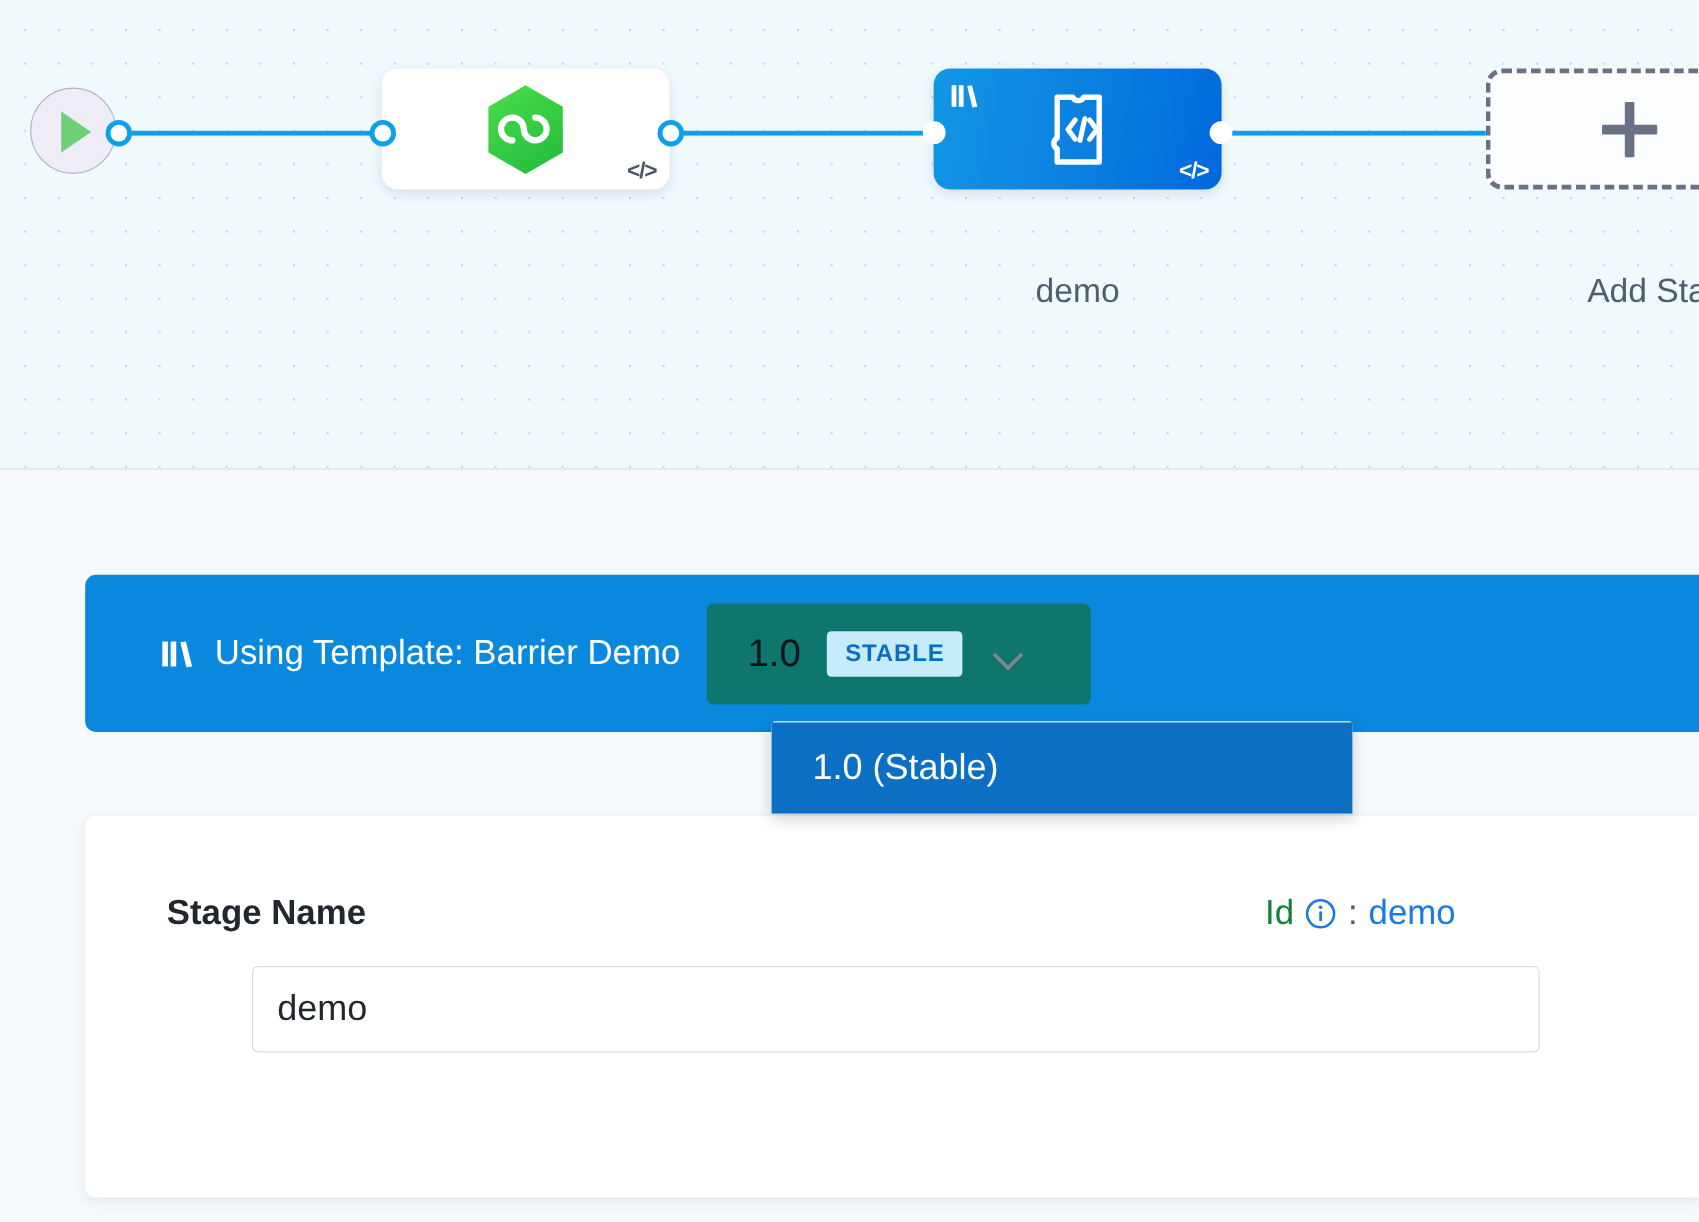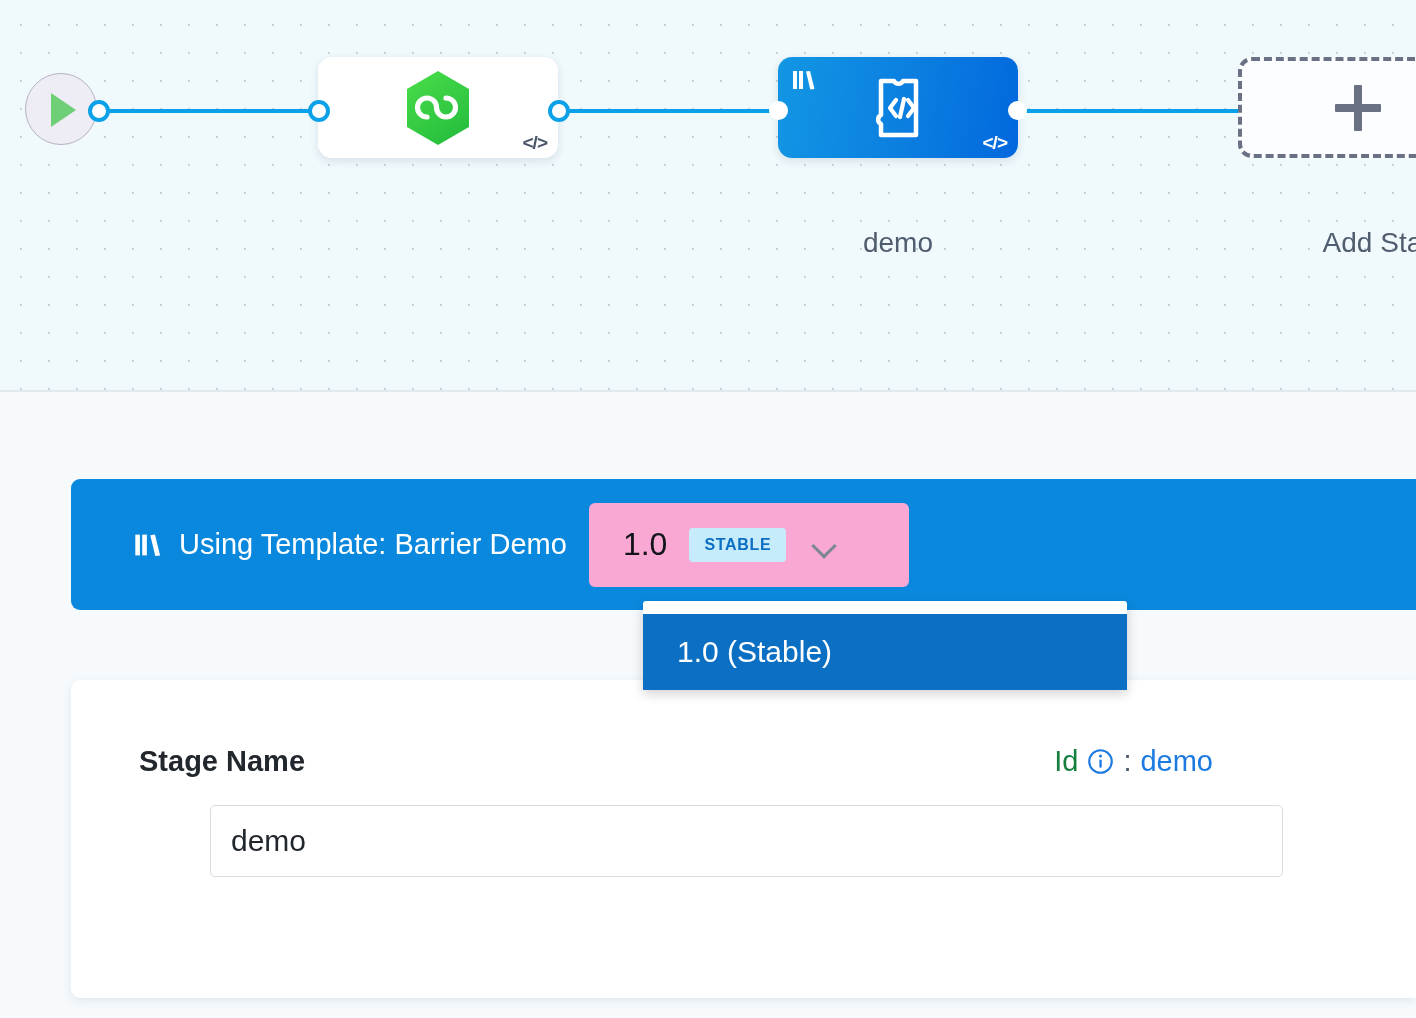--- a/index.html
+++ b/index.html
@@ -204,38 +204,38 @@
     color: #ffffff;
     font-size: 29px;
     white-space: nowrap;
     margin-right: 22px;
   }
 
   
   #version-select {
     height: 84px;
     min-width: 320px;
-    background: #f9a8d4;
+    background: #0f766e;
     border-radius: 6px;
     display: flex;
     align-items: center;
     padding: 0 26px 0 34px;
     box-sizing: border-box;
     gap: 22px;
     position: relative;
   }
   #version-select .ver-num {
     font-size: 32px;
     color: #111418;
     font-weight: 400;
   }
   #version-select .ver-badge {
     background: #c6ecfb;
     color: #0a6fc4;
-    font-size: 16px;
+    font-size: 20px;
     font-weight: 700;
     letter-spacing: 0.7px;
     padding: 9px 15px;
     border-radius: 4px;
     line-height: 1;
   }
   #version-select .chev {
     width: 24px; height: 24px;
     position: relative;
     margin-left: 4px;
@@ -250,21 +250,21 @@
     transform: rotate(45deg);
   }
 
   
   #version-dropdown {
     position: absolute;
     left: 643px; top: 601px;
     width: 484px;
     background: #ffffff;
     border-radius: 3px;
-    padding-top: 13px;
+    padding-top: 1px;
     box-shadow: 0 4px 12px rgba(0,0,0,0.18);
     z-index: 20;
   }
   #version-dropdown .dd-item {
     background: #0b6fc4;
     color: #ffffff;
     font-size: 30px;
     padding: 21px 0 21px 34px;
     box-sizing: border-box;
   }

